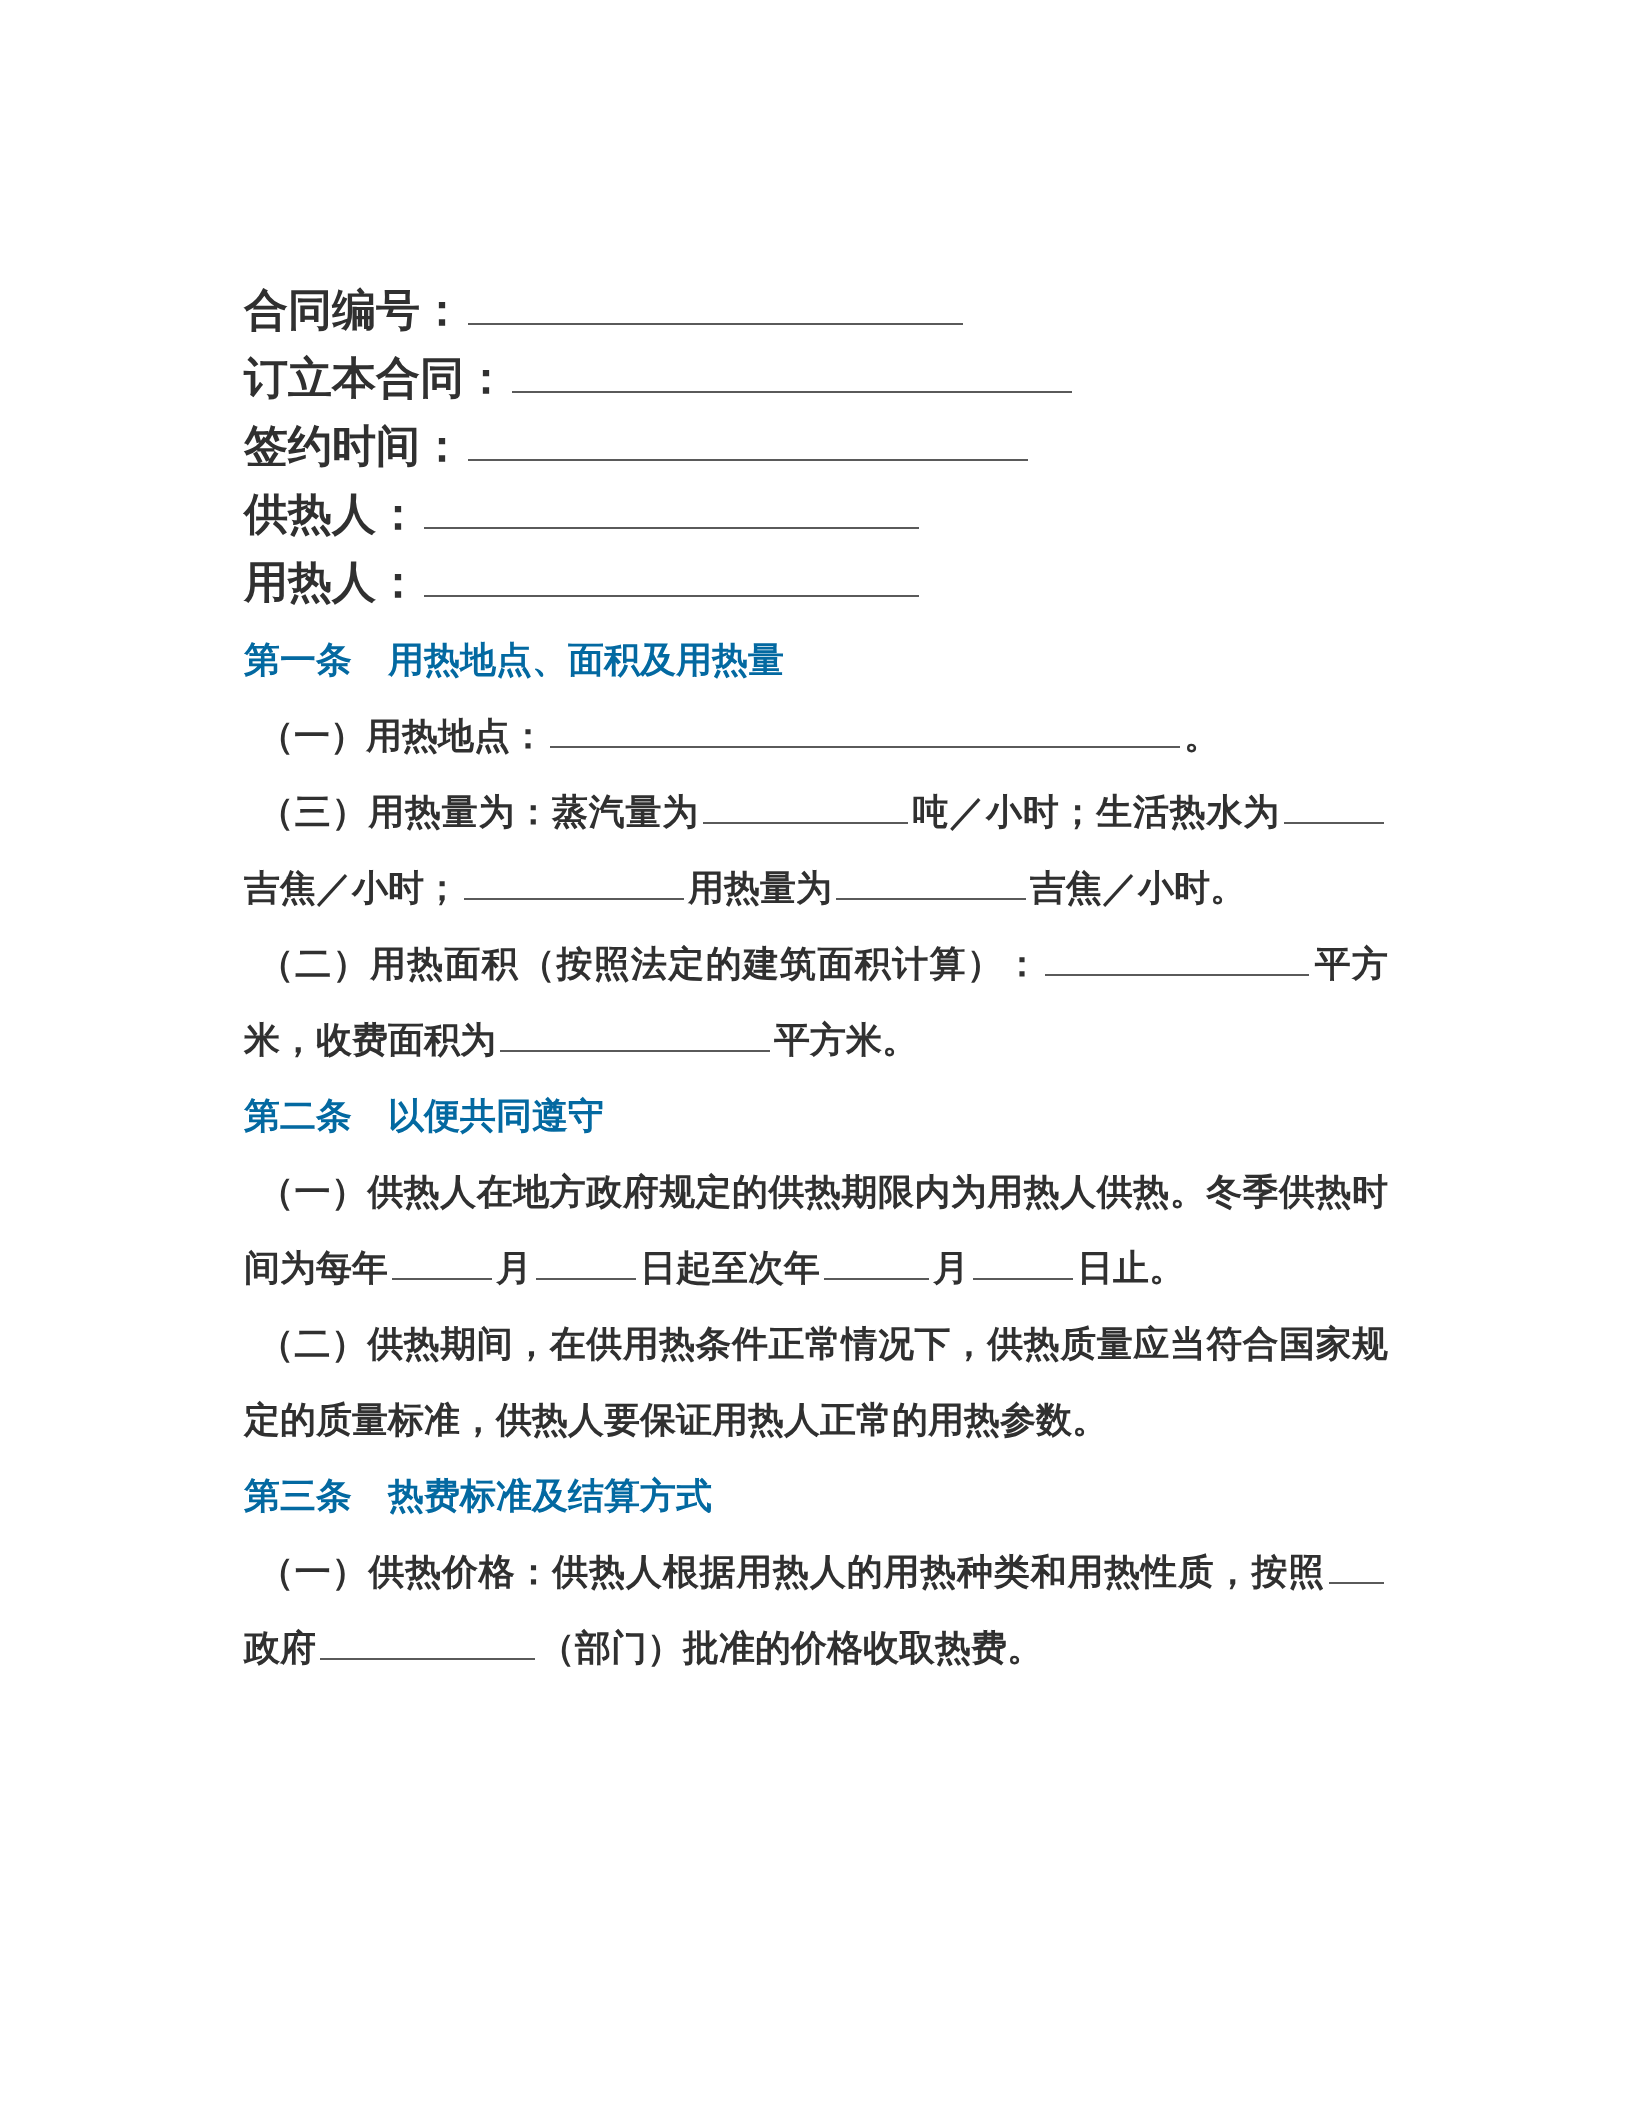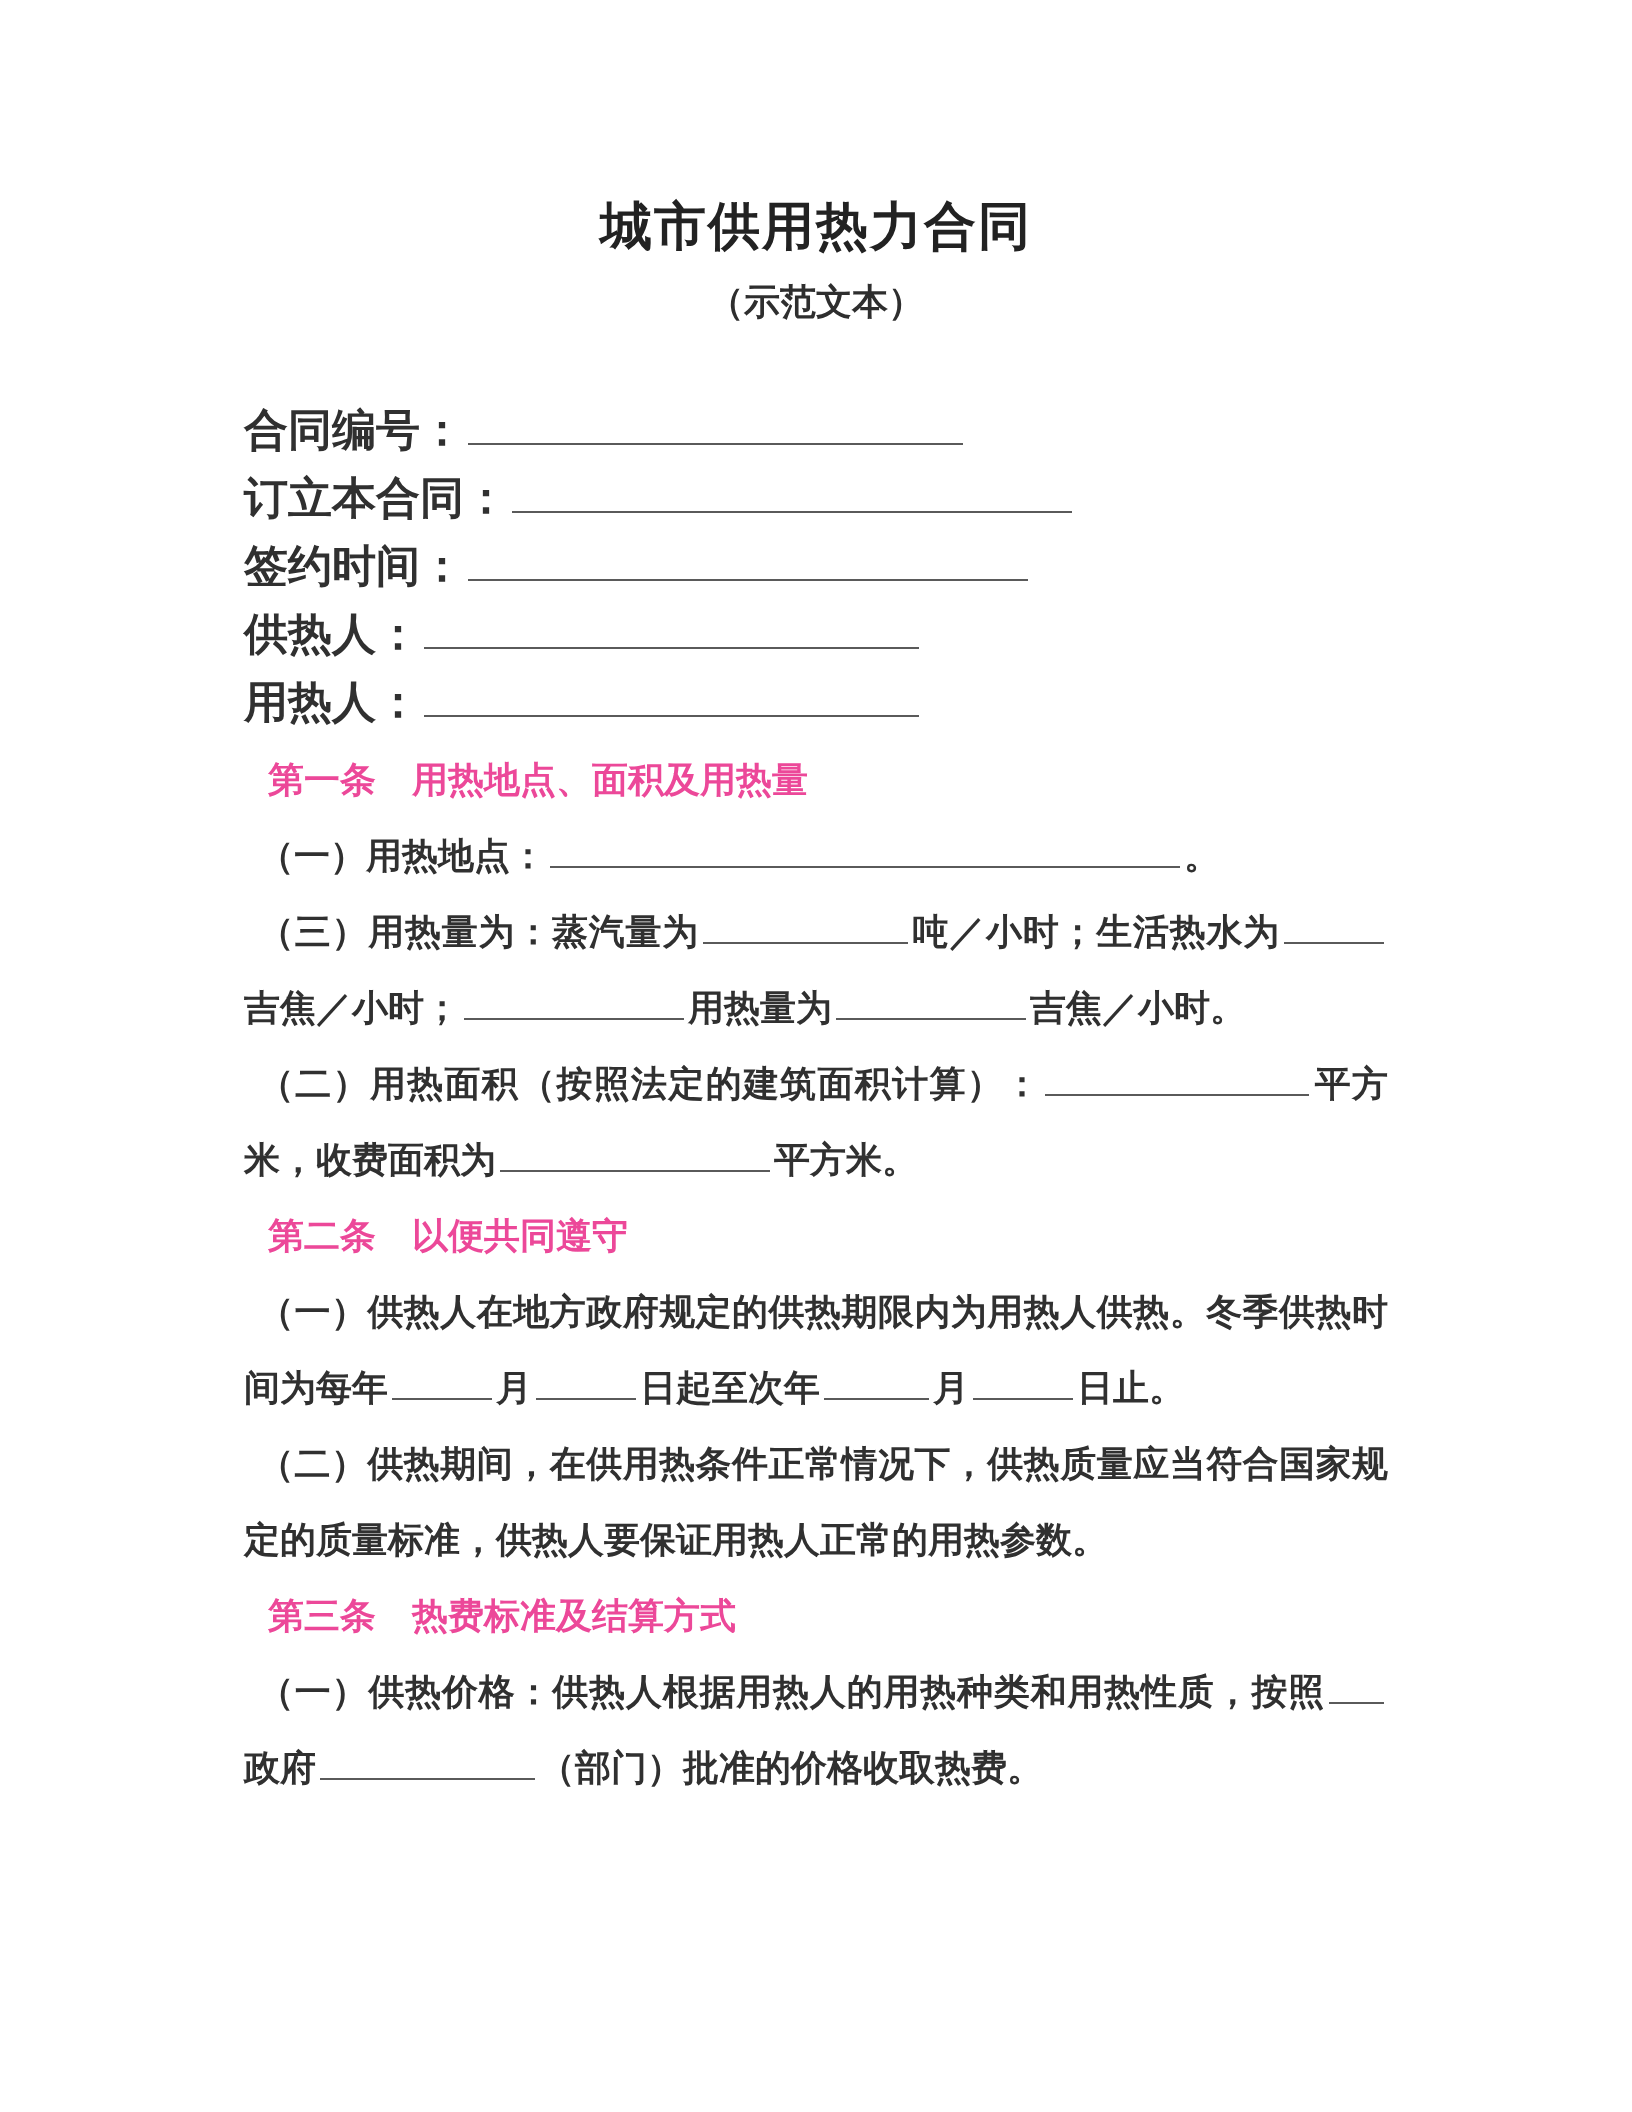--- a/index.html
+++ b/index.html
@@ -52,43 +52,38 @@
     margin-top: 6px;
   }
   .para, .heading {
     margin: 0;
     font-size: 36px;
     line-height: 76px;
     text-align: justify;
   }
   .heading {
     font-weight: 700;
-    color: #ec4899;
+    color: #0369a1;
     text-align: left;
-    margin-left: 24px;
   }
   .para.indent {
     text-indent: 14px;
   }
   .blank {
     display: inline-block;
     height: 1em;
     border-bottom: 2px solid #5a5a5a;
     vertical-align: baseline;
     margin: 0 4px;
   }
 </style>
 </head>
 <body>
 
 <main class="page">
-  <header class="doc-header">
-    <h1 class="doc-title">城市供用热力合同</h1>
-    <div class="doc-subtitle">（示范文本）</div>
-  </header>
 
   <section class="fields" id="contract-fields">
       <div class="field-row"><span>合同编号：</span><span class="blank" style="width: 495px;"></span></div>
       <div class="field-row"><span>订立本合同：</span><span class="blank" style="width: 560px;"></span></div>
       <div class="field-row"><span>签约时间：</span><span class="blank" style="width: 560px;"></span></div>
       <div class="field-row"><span>供热人：</span><span class="blank" style="width: 495px;"></span></div>
       <div class="field-row"><span>用热人：</span><span class="blank" style="width: 495px;"></span></div>
     </section>
 
   <section class="doc-body-text" id="doc-body">

